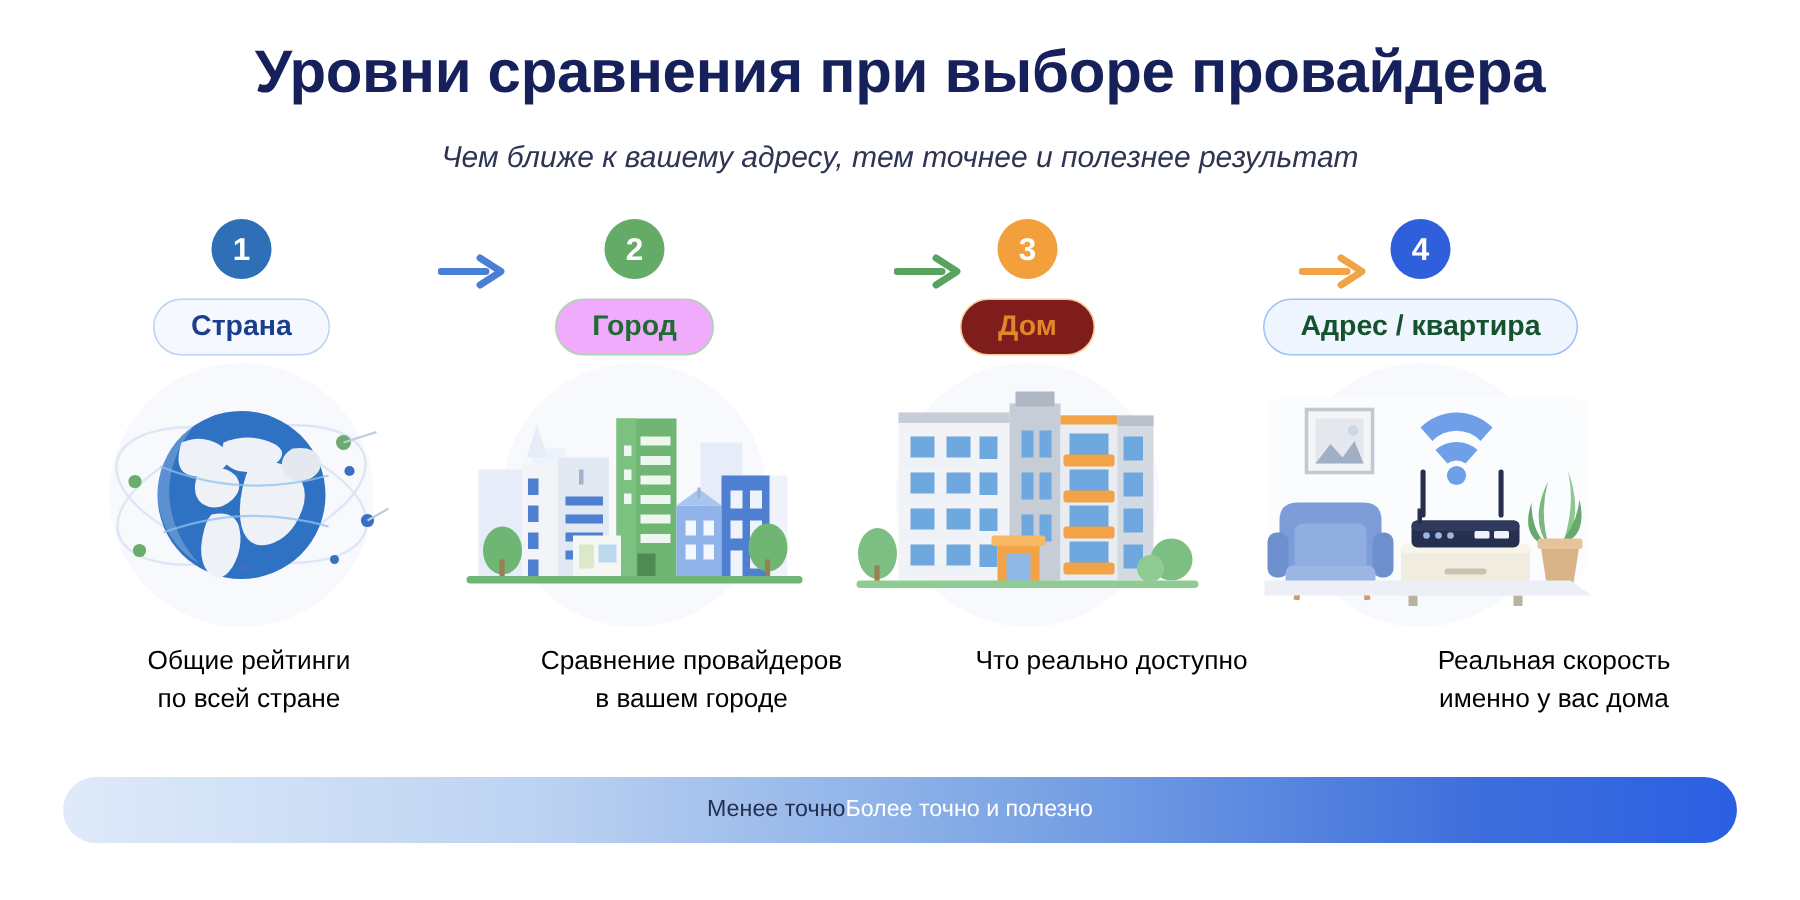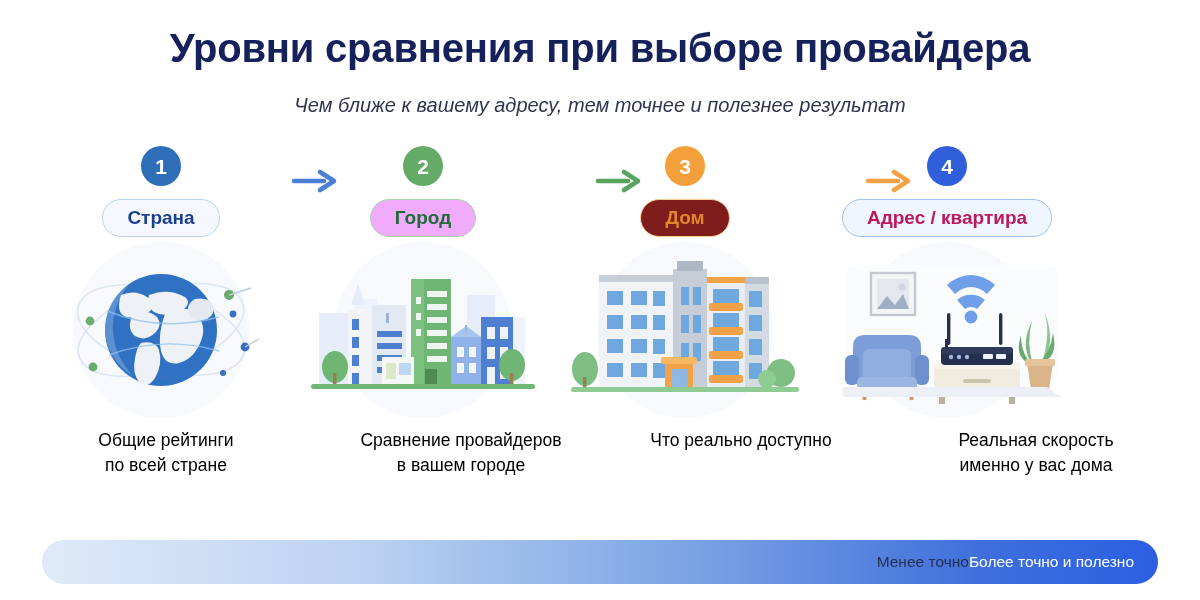--- a/index.html
+++ b/index.html
@@ -71,21 +71,21 @@
     padding: 0 24px;
     border-radius: 19px;
     display: flex; align-items: center; justify-content: center;
     font-size: 19px;
     font-weight: bold;
     white-space: nowrap;
   }
   .p1 { background: #f5f9ff; border: 1.6px solid #b9d4f2; color: #1b3f8f; }
   .p2 { background: #f0abfc; border: 1.6px solid #a9d6ad; color: #1f6b34; }
   .p3 { background: #7f1d1d; border: 1.6px solid #f6cd95; color: #e1872a; }
-  .p4 { background: #f0f6ff; border: 1.6px solid #9dc2f5; color: #be185d; }
+  .p4 { background: #f0f6ff; border: 1.6px solid #9dc2f5; color: #14532d; }
 
   
   .stage {
     margin-top: 14px;
     width: 248px; height: 158px;
     position: relative;
   }
   .stage-bg {
     position: absolute;
     left: 50%; top: 50%;
@@ -125,23 +125,22 @@
 
   
   .scale {
     position: absolute;
     left: 42px; top: 518px;
     width: 1116px; height: 44px;
     border-radius: 22px;
     background: linear-gradient(to right, #dfeaf9 0%, #bdd3f2 28%, #7ba4e4 58%, #3f6fdc 84%, #2b5fe3 100%);
     display: flex;
     align-items: center;
-    justify-content: flex-end;
+    justify-content: center;
     padding: 0 24px;
-    margin-top: 22px;
   }
   .scale-left {
     font-size: 15.5px;
     color: #24304e;
   }
   .scale-right {
     font-size: 15.5px;
     color: #ffffff;
   }
 </style>

